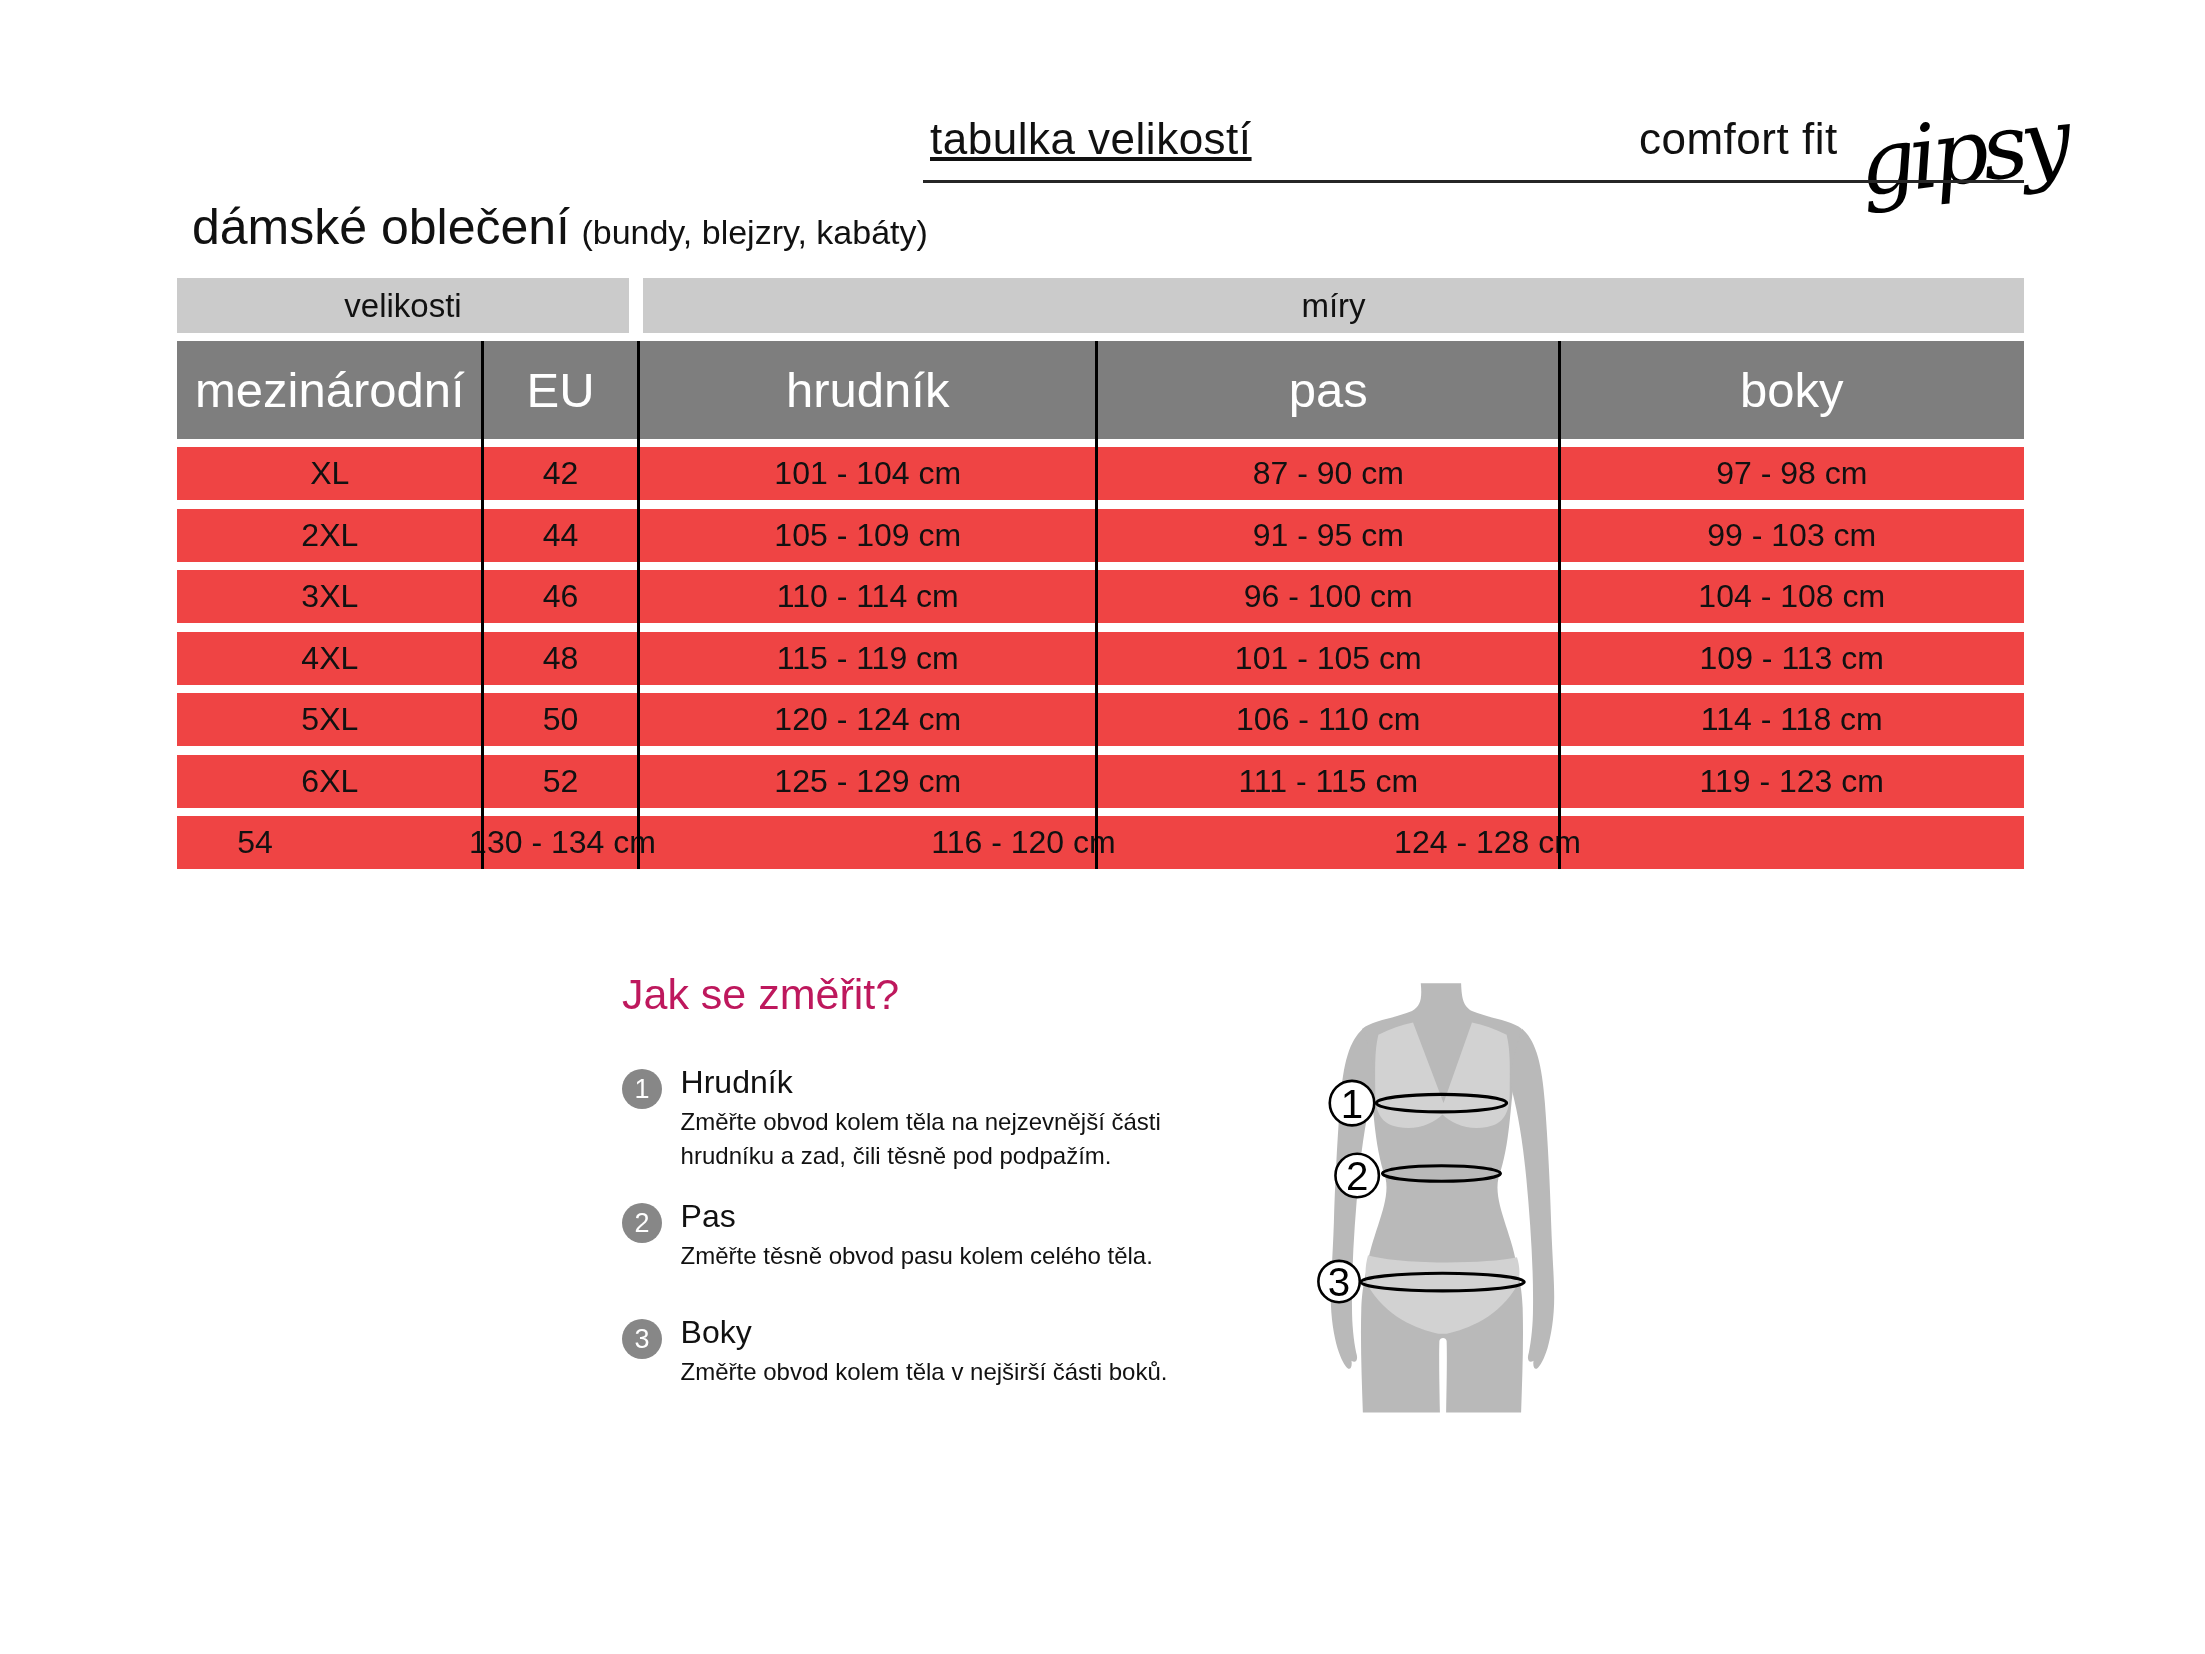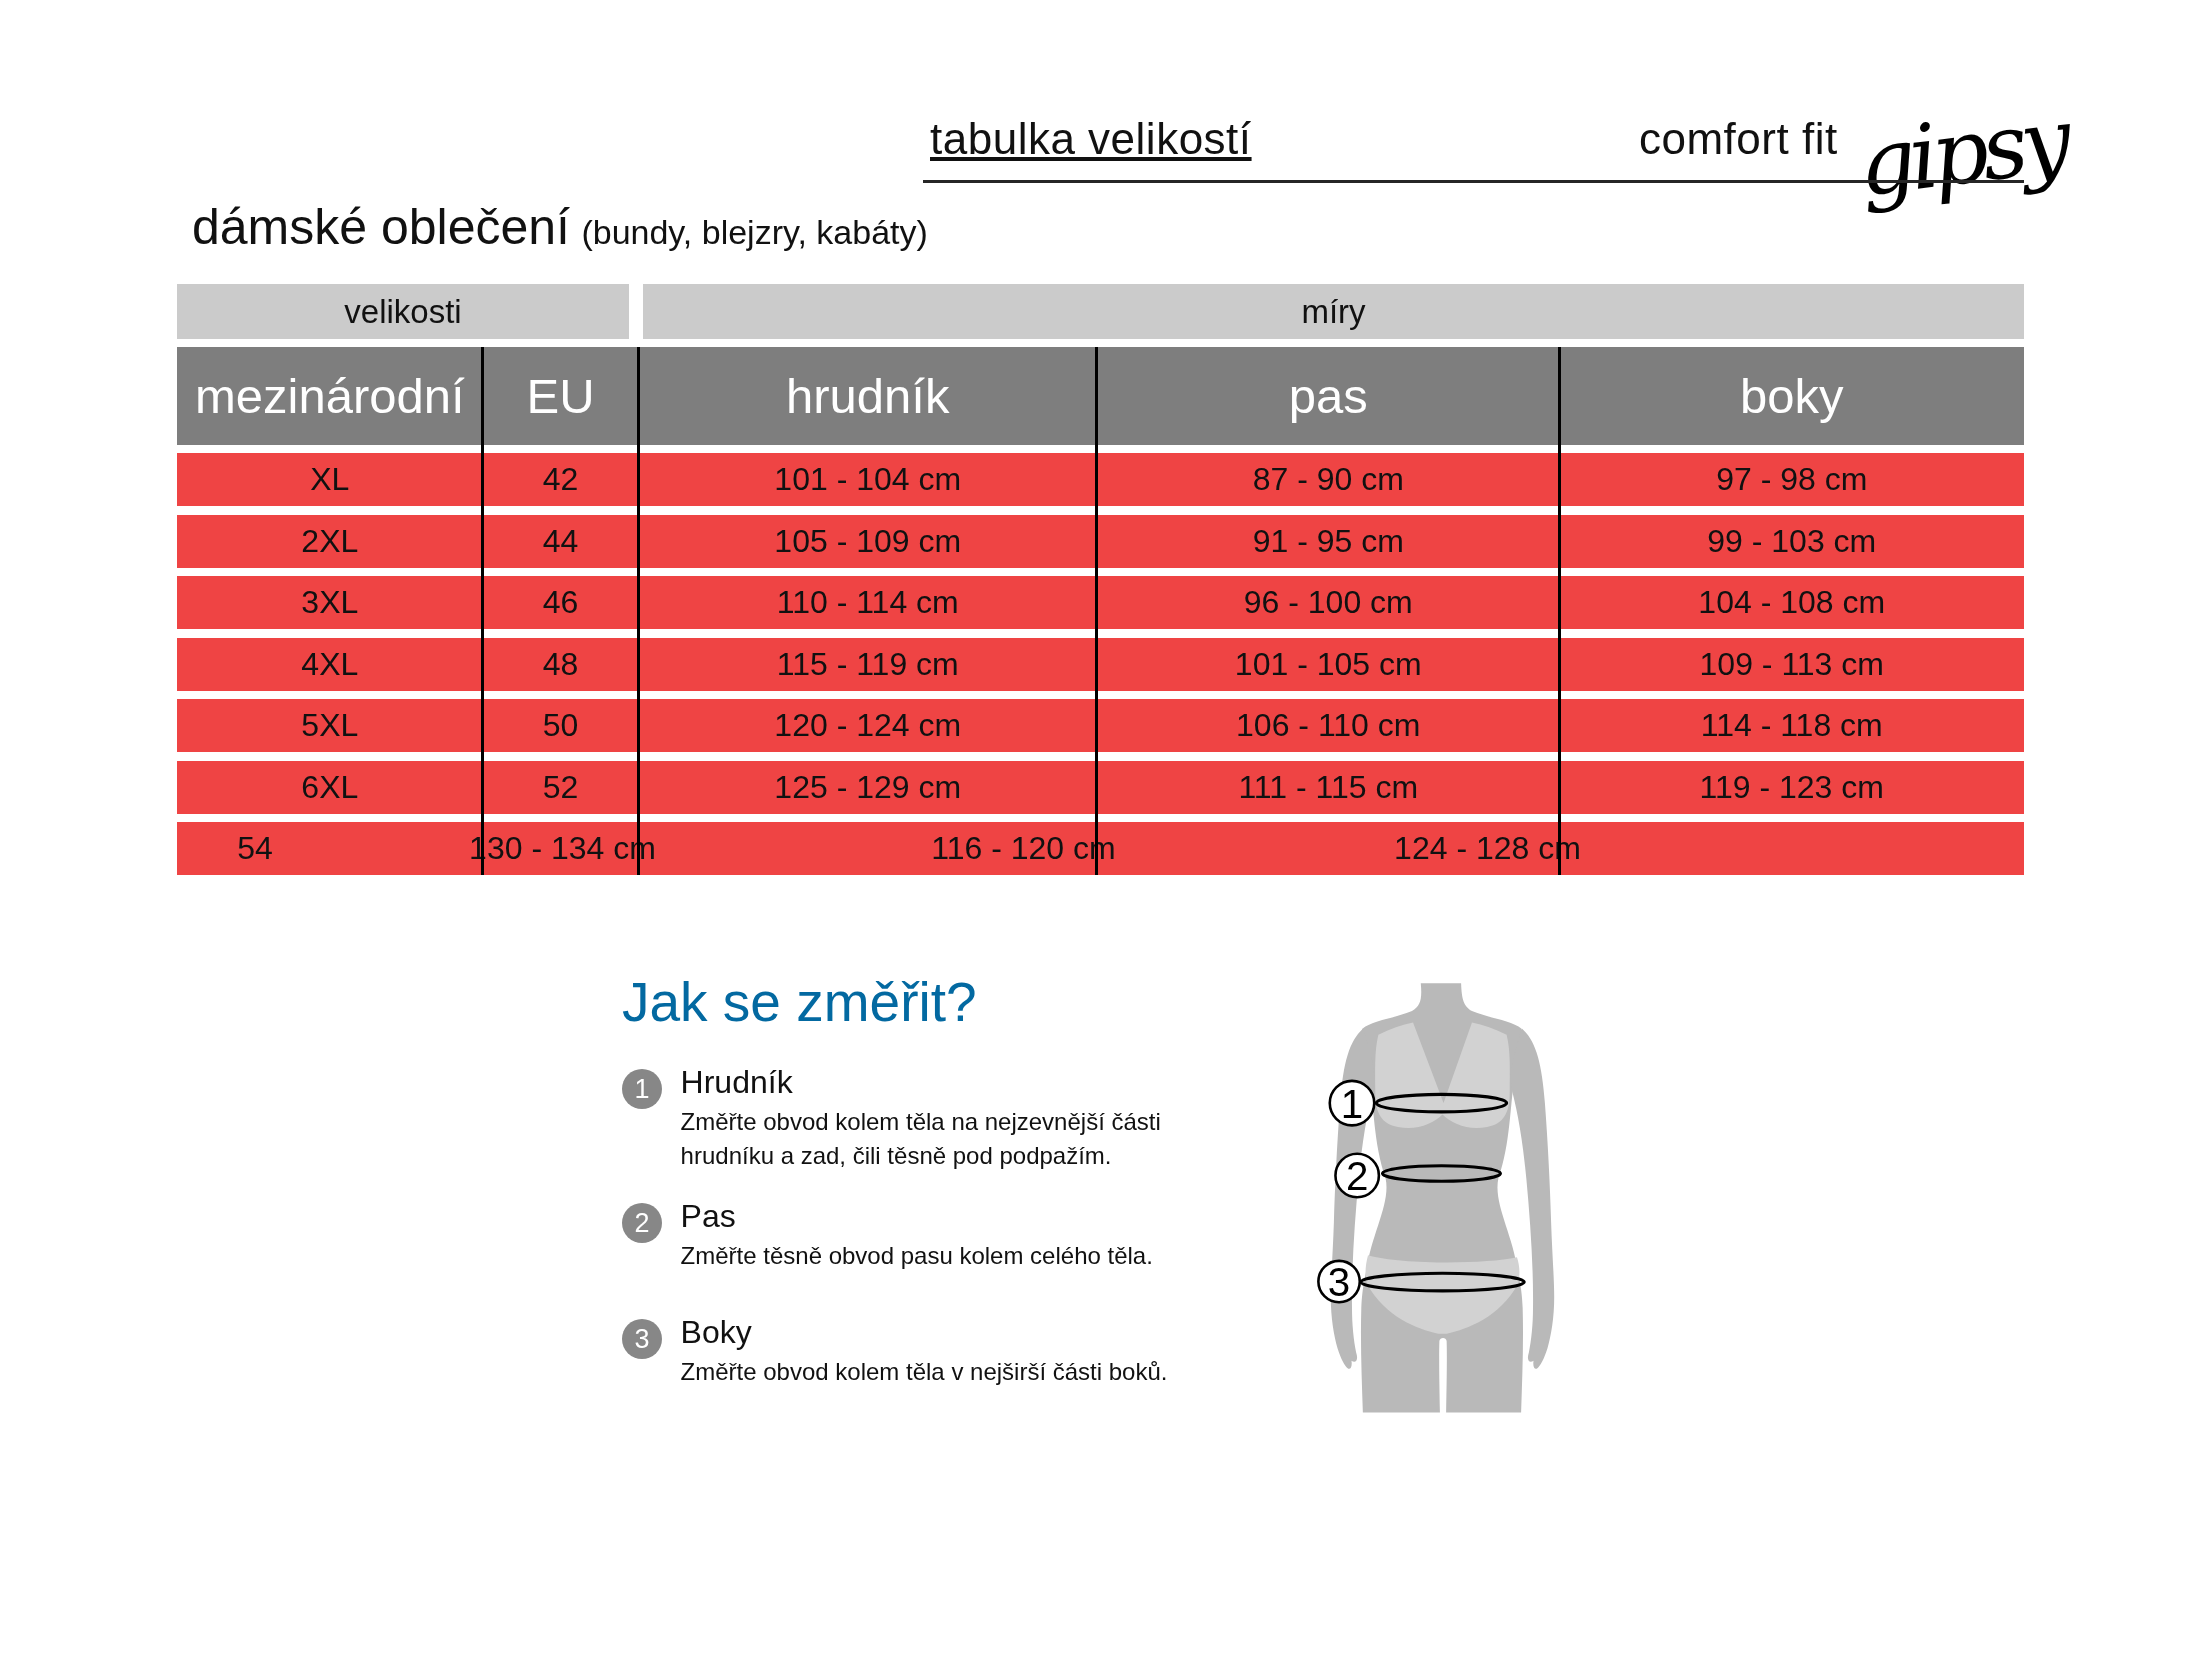--- a/index.html
+++ b/index.html
@@ -30,21 +30,21 @@
   }
   
   .subtitle{
     position:absolute;left:176px;top:198px;
     display:flex;align-items:baseline;gap:11.4px;white-space:nowrap;margin-left:16px;
   }
   .subtitle-main{font-size:50px;color:#111;}
   .subtitle-note{font-size:34px;color:#111;}
   
   .size-table{
-    position:absolute;left:177px;top:284px;width:1847px;height:591px;
+    position:absolute;left:177px;top:278px;width:1847px;height:591px;
   }
   .group-bar{
     position:absolute;top:0;height:55px;background:#cbcbcb;
     display:flex;align-items:center;justify-content:center;
     font-size:33px;color:#111;
   }
   .gb-sizes{left:0;width:452px;}
   .gb-measures{left:466px;width:1381px;}
   .header-row{
     position:absolute;left:0;top:63px;width:1847px;height:98px;
@@ -62,21 +62,21 @@
     font-size:32px;color:#111;white-space:nowrap;
   }
   .c0{width:306px}.c1{width:156px}.c2{width:459px}.c3{width:463px}.c4{width:465px}
   .vline{
     position:absolute;top:63px;width:3.1px;height:528px;background:#000;z-index:3;
   }
   .l0{left:304px}.l1{left:460px}.l2{left:918px}.l3{left:1381px}
   
   .measure-heading{
     position:absolute;left:622px;top:970px;
-    font-size:55px;color:#0369a1;white-space:nowrap;
+    font-size:43px;color:#be185d;white-space:nowrap;
   }
   .step{
     position:absolute;left:622px;display:flex;gap:18.6px;align-items:flex-start;
   }
   .s0{top:1064px}.s1{top:1198px}.s2{top:1314px}
   .step-badge{
     width:40px;height:40px;border-radius:50%;background:#878787;
     color:#fff;font-size:27px;display:flex;align-items:center;justify-content:center;
     margin-top:5.2px;flex:0 0 auto;
   }

